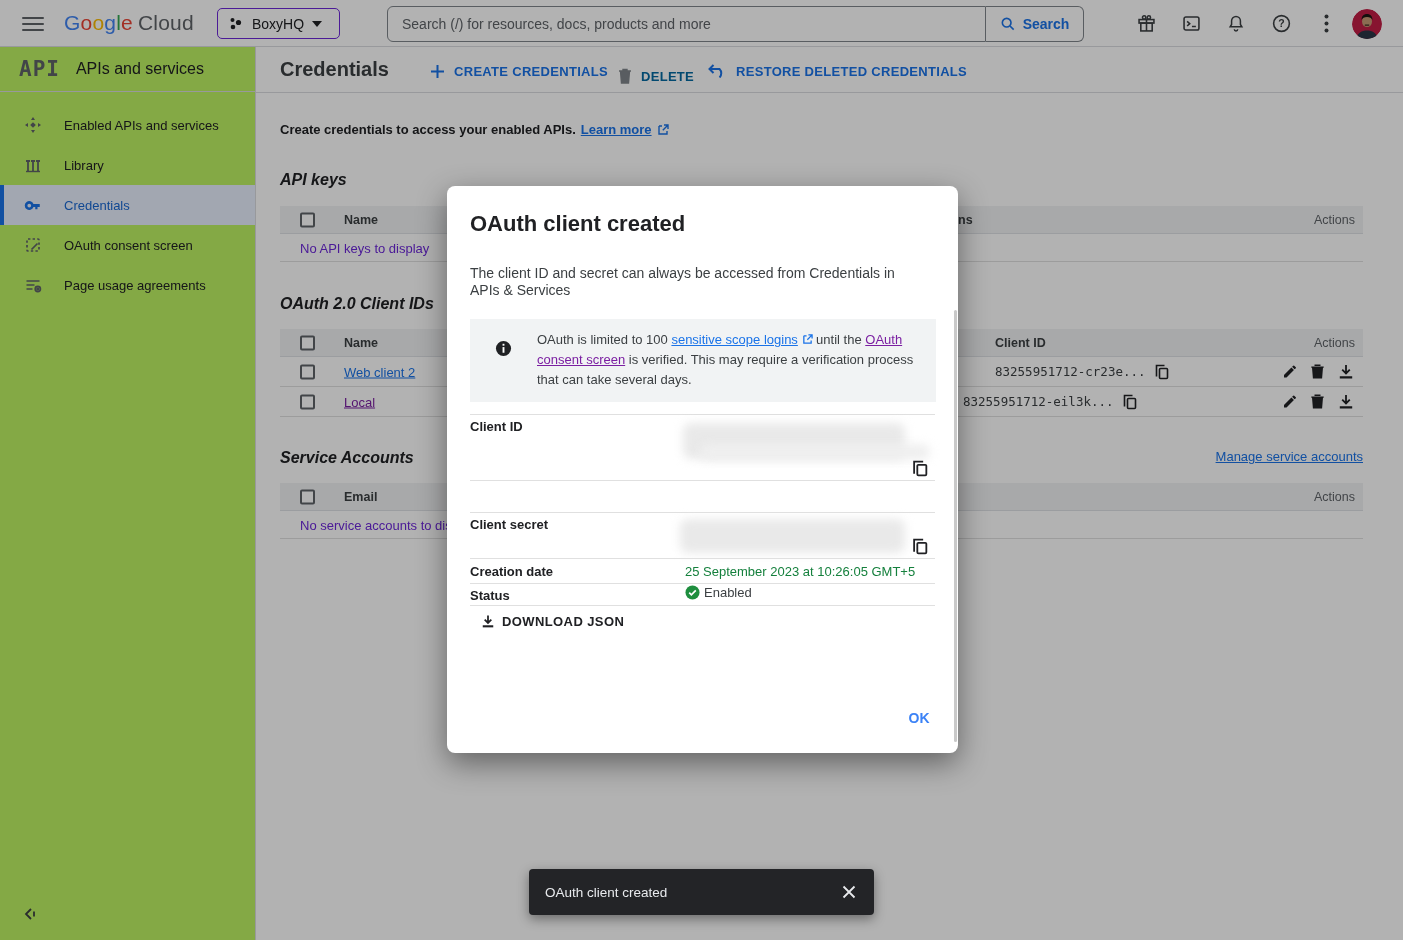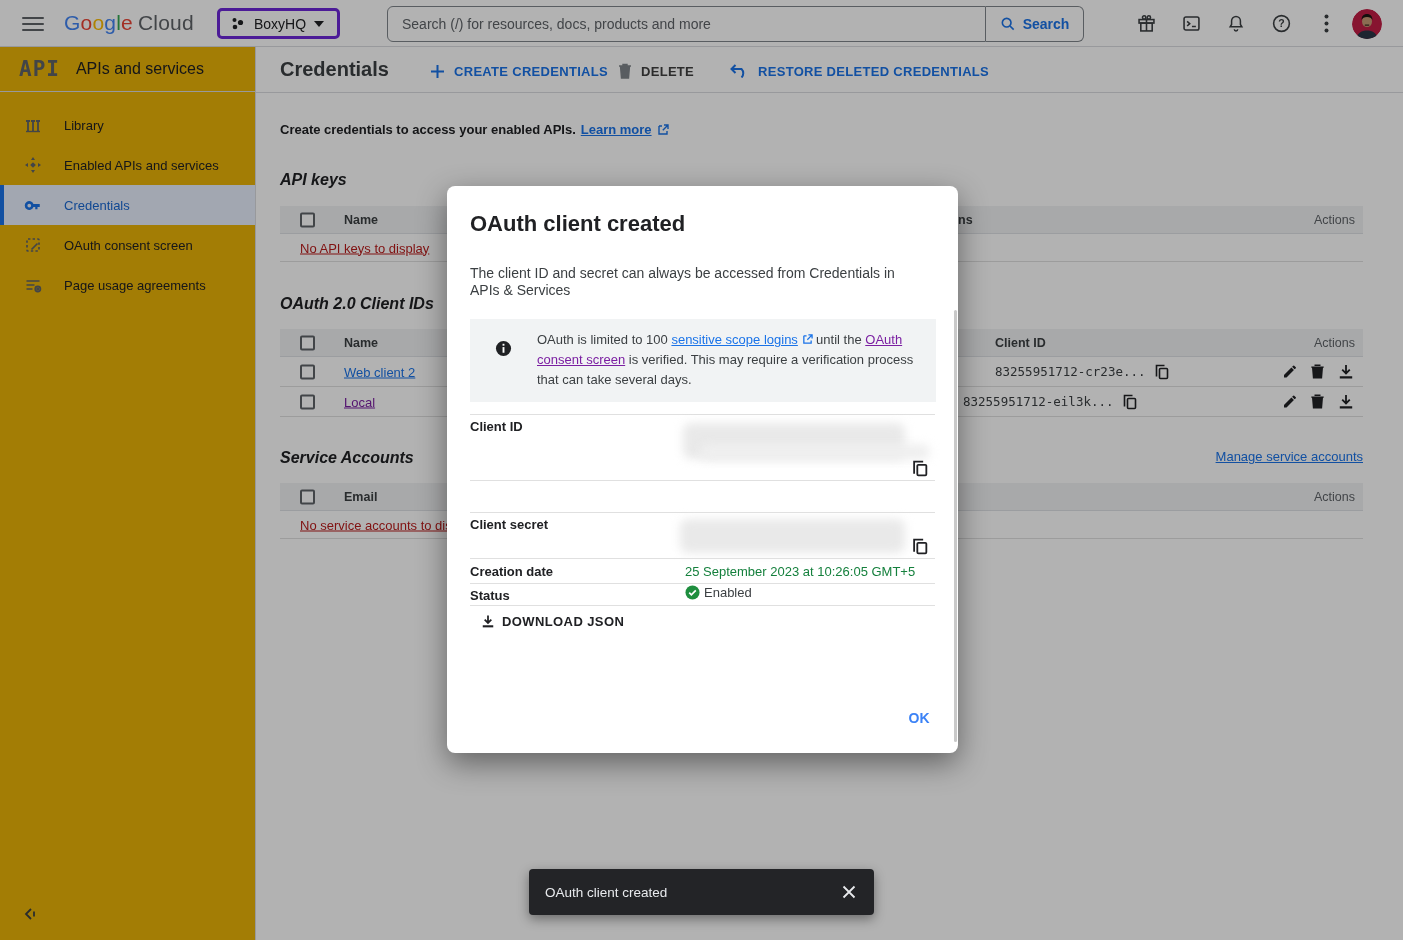--- a/index.html
+++ b/index.html
@@ -8,73 +8,73 @@
   .page { position:relative; width:1403px; height:940px; background:#fff; overflow:hidden; }
 
   
   .topbar { position:absolute; left:0; top:0; width:1403px; height:47px; background:#fff;
     border-bottom:1px solid #dadce0; z-index:1; }
   .hamburger { position:absolute; left:22px; top:13px; width:22px; height:22px; cursor:pointer; }
   .hamburger span { display:block; height:2px; background:#5f6368; margin:4px 0; border-radius:1px; }
   .gc-logo { position:absolute; left:64px; top:11px; font-size:21px; letter-spacing:.2px; }
   .gc-logo .cloud { color:#5f6368; margin-left:5px; }
   .proj-sel { position:absolute; left:217px; top:8px; height:31px; min-width:123px;
-    border:3px solid #6d28d9; border-radius:5px; display:flex; align-items:center;
+    border:1px solid #6d28d9; border-radius:5px; display:flex; align-items:center;
     padding:0 10px; gap:8px; cursor:pointer; background:#fff; }
   .proj-sel .pname { font-size:14px; color:#202124; }
   .searchwrap { position:absolute; left:387px; top:6px; width:697px; height:36px; display:flex; }
   .searchwrap input { flex:1; height:36px; border:1px solid #80868b; border-radius:6px 0 0 6px;
     padding:0 14px; font-size:14px; color:#202124; font-family:"Liberation Sans",sans-serif; outline:none; }
   .searchwrap input::placeholder { color:#5f6368; }
   .search-btn { width:98px; height:36px; border:1px solid #80868b; border-left:none; border-radius:0 6px 6px 0;
     background:#fff; display:flex; align-items:center; justify-content:center; gap:7px; cursor:pointer;
     color:#1a73e8; font-size:14px; font-weight:bold; }
   .tb-icons { position:absolute; right:0; top:0; height:47px; display:flex; align-items:center; }
   .tb-ic { width:24px; height:24px; margin-right:21px; cursor:pointer; display:flex; align-items:center; justify-content:center; }
   .avatar { width:30px; height:30px; border-radius:50%; overflow:hidden; margin-right:21px; cursor:pointer; }
 
   
-  .sidebar { position:absolute; left:0; top:47px; width:256px; height:893px; background:#eab308;
+  .sidebar { position:absolute; left:0; top:47px; width:256px; height:893px; background:#bef264;
     border-right:1px solid #dadce0; z-index:1; }
   .sb-head { height:45px; border-bottom:1px solid #dadce0; display:flex; align-items:center; }
   .api-glyph { font-family:"DejaVu Sans Mono",monospace; font-weight:bold; font-size:21px; color:#5f6368;
     margin-left:19px; letter-spacing:1px; }
   .sb-title { font-size:16px; color:#202124; margin-left:16px; }
   .sb-nav { margin-top:13px; }
   .sb-item { position:relative; height:40px; display:flex; align-items:center; cursor:pointer;
     font-size:13px; color:#202124; }
   .sb-item .ic { width:18px; height:18px; margin:0 22px 0 24px; flex:none; display:flex; align-items:center; justify-content:center; }
   .sb-item.sel { background:#e8f0fe; color:#1967d2; }
   .sb-item.sel::before { content:""; position:absolute; left:0; top:0; bottom:0; width:4px; background:#1a73e8; }
   .collapse { position:absolute; left:22px; bottom:16px; width:18px; height:18px; cursor:pointer; }
 
   
   .main { position:absolute; left:256px; top:47px; width:1147px; height:893px; background:#fff; z-index:1; }
   .pg-head { position:absolute; left:0; top:0; width:100%; height:46px; border-bottom:1px solid #dadce0; }
   .pg-title { position:absolute; left:24px; top:11px; font-size:20px; color:#3c4043; }
   .act-btn { position:absolute; top:11px; height:26px; display:flex; align-items:center; gap:9px;
     font-size:13px; font-weight:bold; letter-spacing:.3px; color:#1a73e8; cursor:pointer; background:none; border:none;
     font-family:"Liberation Sans",sans-serif; }
-  .act-btn.disabled { color:#404040; cursor:default; }
-  .b-create { left:174px;justify-content:flex-end; } .b-delete { left:362px; } .b-restore { left:474px; }
+  .act-btn.disabled { color:#0369a1; cursor:default;align-items:flex-end; }
+  .b-create { left:174px;justify-content:flex-end; } .b-delete { left:362px; } .b-restore { left:452px; }
   .intro { position:absolute; left:24px; top:75px; font-size:13px; color:#202124; display:flex; align-items:center; gap:5px;font-weight:bold; }
   a.blue { color:#1a73e8; text-decoration:underline; cursor:pointer; }
   a.purple { color:#7b1fa2; text-decoration:underline; cursor:pointer; }
   .sec-head { position:absolute; left:24px; font-size:16px; color:#202124;font-style:italic; }
   .manage-link { position:absolute; right:40px; top:402px; font-size:13px; }
 
   .tbl { position:absolute; left:24px; width:1083px; }
   .thead { position:relative; height:28px; background:#f1f3f4; border-bottom:1px solid #dfe1e5; }
   .trow { position:relative; border-bottom:1px solid #e0e0e0; }
   .cell { position:absolute; top:50%; transform:translateY(-50%); font-size:13px; color:#3c4043; white-space:nowrap; }
   .hcell { font-size:12.5px; font-weight:bold; color:#3c4043; }
   .hactions { right:8px; color:#5f6368; font-weight:normal; }
   .cb { position:absolute; left:20px; top:50%; transform:translateY(-50%); width:15px; height:15px;
     border:2px solid #5f6368; border-radius:2px; cursor:pointer; background:#fff; }
-  .empty { left:20px; color:#b91c1c;text-decoration:underline; }
+  .empty { left:20px; color:#6d28d9; }
   .mono { font-family:"DejaVu Sans Mono",monospace; font-size:12.5px; color:#3c4043; display:flex; align-items:center; gap:9px; }
   .rowacts { position:absolute; right:8px; top:50%; transform:translateY(-50%); display:flex; gap:11px; }
   .rowacts .ric { width:17px; height:17px; cursor:pointer; }
   .copy-ic { cursor:pointer; display:inline-flex; }
 
   
   .scrim { position:absolute; inset:0; background:rgba(0,0,0,.3); z-index:40; }
   .modal { position:absolute; left:447px; top:186px; width:511px; height:567px; background:#fff;
     border-radius:8px; box-shadow:0 10px 30px rgba(0,0,0,.45); z-index:50; }
   .m-title { position:absolute; left:23px; top:25px; font-size:22px; color:#202124; }
@@ -186,36 +186,36 @@
   </header>
 
   <aside class="sidebar">
     <div class="sb-head">
       <span class="api-glyph">API</span>
       <span class="sb-title">APIs and services</span>
     </div>
     <nav class="sb-nav">
       <div class="sb-item">
         <span class="ic">
+          <svg width="18" height="18" viewBox="0 0 18 18" fill="#5f6368">
+              <path d="M9 1l2 3H7zM9 17l-2-3h4zM1 9l3-2v4zM17 9l-3 2V7z"></path>
+              <rect x="7" y="7" width="4" height="4" transform="rotate(45 9 9)"></rect>
+            </svg>
+        </span>
+        <span>Enabled APIs and services</span>
+      </div>
+      <div class="sb-item">
+        <span class="ic">
           <svg width="18" height="18" viewBox="0 0 18 18" fill="none" stroke="#5f6368" stroke-width="1.8">
               <path d="M4 15V6M9 15V6M14 15V6"></path>
               <path d="M2 5h4M7 5h4M12 5h4" stroke-width="2.2"></path>
               <path d="M2 15.5h14" stroke-width="1.4"></path>
             </svg>
         </span>
         <span>Library</span>
-      </div>
-      <div class="sb-item">
-        <span class="ic">
-          <svg width="18" height="18" viewBox="0 0 18 18" fill="#5f6368">
-              <path d="M9 1l2 3H7zM9 17l-2-3h4zM1 9l3-2v4zM17 9l-3 2V7z"></path>
-              <rect x="7" y="7" width="4" height="4" transform="rotate(45 9 9)"></rect>
-            </svg>
-        </span>
-        <span>Enabled APIs and services</span>
       </div>
       <div class="sb-item sel">
         <span class="ic">
           <svg width="19" height="19" viewBox="0 0 24 24" fill="#1a73e8">
               <path d="M12.65 10A6 6 0 1 0 12.65 14H15v3h3v-3h3v-4zM7 14.5A2.5 2.5 0 1 1 9.5 12 2.5 2.5 0 0 1 7 14.5z"></path>
             </svg>
         </span>
         <span>Credentials</span>
       </div>
       <div class="sb-item">

